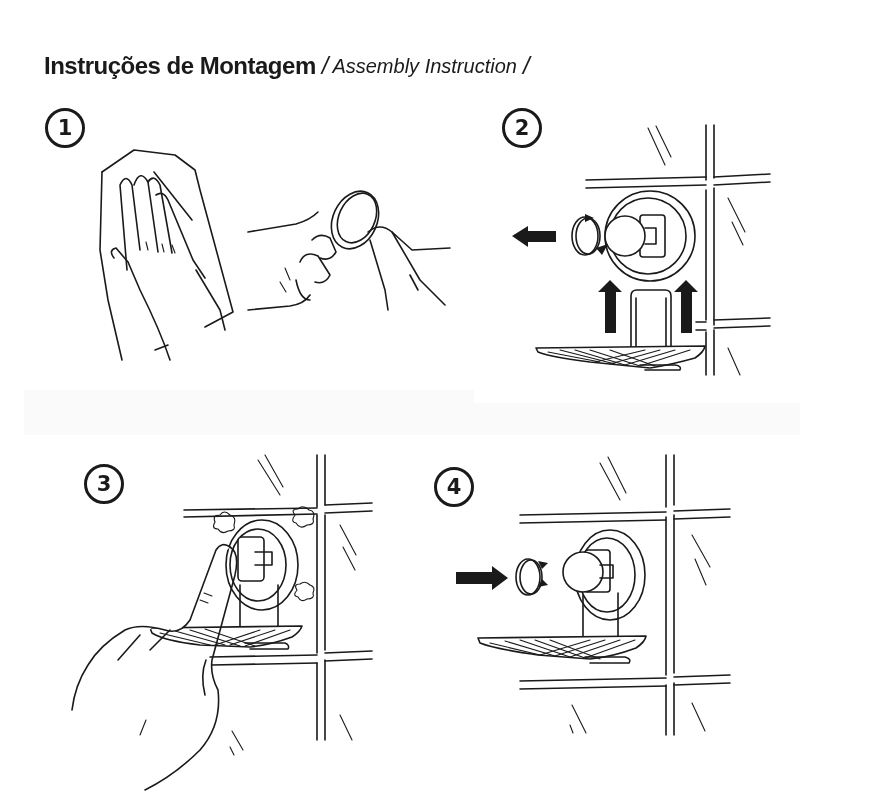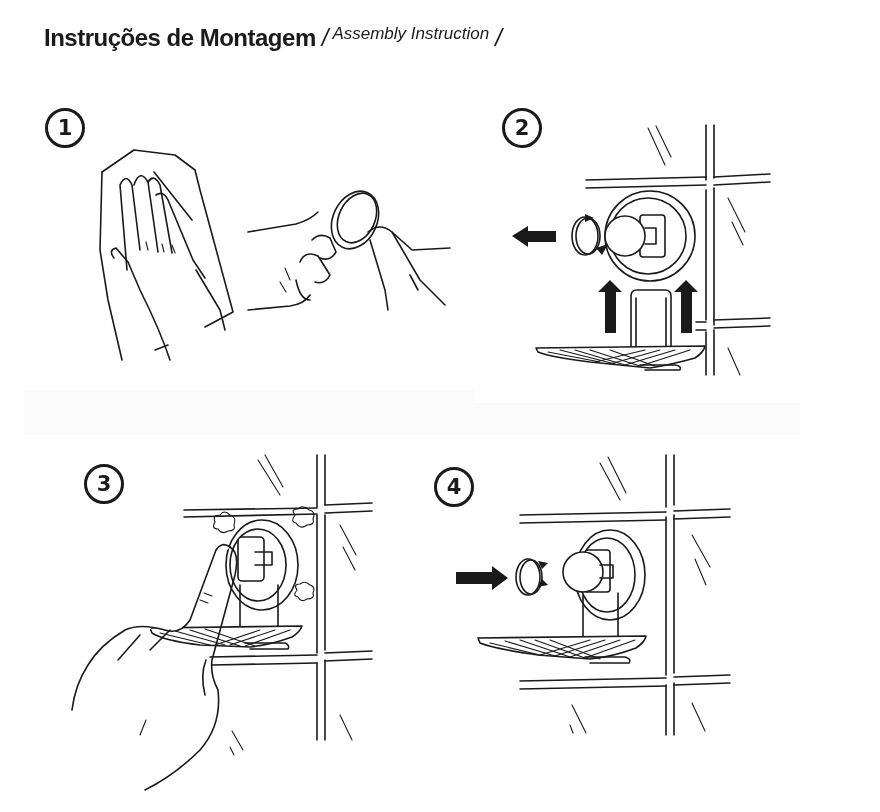--- a/index.html
+++ b/index.html
@@ -1,20 +1,20 @@
 <!DOCTYPE html>
 <html><head>
 <meta charset="utf-8">
 <style>
   html, body { margin:0; padding:0; background:#ffffff; }
   body { width:880px; height:812px; position:relative; overflow:hidden; font-family:"DejaVu Sans", sans-serif; color:#1a1a1a; }
-  .title { position:absolute; left:44px; top:24px; white-space:nowrap; display:flex; align-items:flex-start; }
+  .title { position:absolute; left:44px; top:52px; white-space:nowrap; display:flex; align-items:center; }
   .title .main { font-family:"Liberation Sans", sans-serif; font-weight:bold; font-size:24px; letter-spacing:-0.5px; color:#1a1a1a; }
   .title .sep { font-family:"Liberation Sans", sans-serif; font-style:italic; font-size:24px; margin:0 4px 0 6px; color:#1a1a1a; }
-  .title .sub { font-family:"Liberation Sans", sans-serif; font-style:italic; font-size:17px; color:#1a1a1a; }
+  .title .sub { font-family:"Liberation Sans", sans-serif; font-style:italic; font-size:20px; color:#1a1a1a; }
   .band { position:absolute; background:#fafafa; }
   .step { position:absolute; }
   .num { position:absolute; width:40px; height:40px; border:3px solid #1a1a1a; border-radius:50%; box-sizing:border-box; display:flex; align-items:center; justify-content:center; font-family:"DejaVu Sans", sans-serif; font-weight:bold; font-size:21px; color:#1a1a1a; background:#fff; }
   svg { position:absolute; overflow:visible; }
   svg .ln { fill:none; stroke:#1a1a1a; stroke-width:1.6; stroke-linecap:round; stroke-linejoin:round; }
   svg .lnw { fill:#fff; stroke:#1a1a1a; stroke-width:1.6; stroke-linecap:round; stroke-linejoin:round; }
   svg .thin { fill:none; stroke:#1a1a1a; stroke-width:1.1; stroke-linecap:round; }
   svg .blk { fill:#1a1a1a; stroke:none; }
 </style>
 </head>

